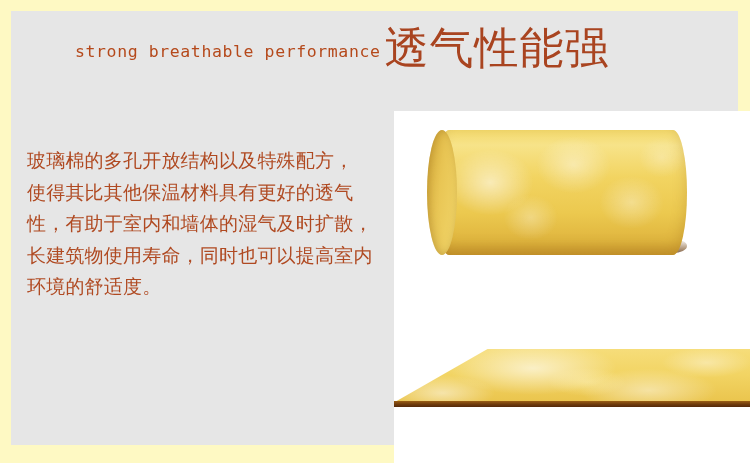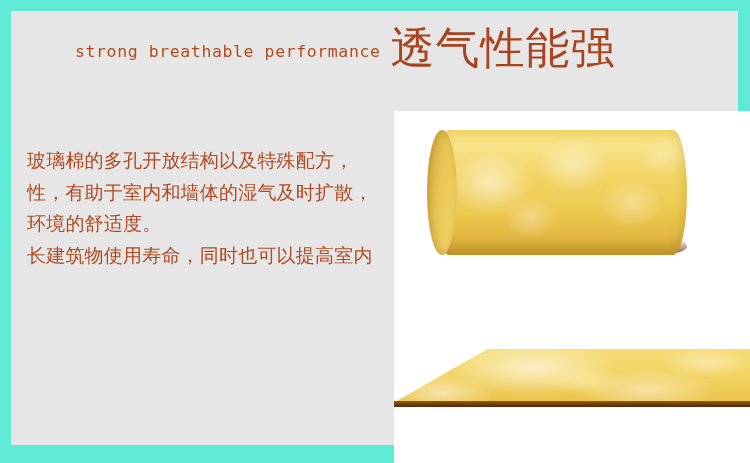--- a/index.html
+++ b/index.html
@@ -9,21 +9,21 @@
     background: #ffffff;
   }
   body {
     font-family: "Liberation Sans", "DejaVu Sans", sans-serif;
   }
 
   .banner {
     position: relative;
     width: 750px;
     height: 463px;
-    background: #5eead4;
+    background: #fef9c3;
     overflow: hidden;
   }
 
   
   .grey-panel {
     position: absolute;
     left: 11px;
     top: 11px;
     width: 727px;
     height: 434px;
@@ -55,21 +55,21 @@
   }
 
   .headline-cn {
     font-family: "DejaVu Sans", "Liberation Sans", sans-serif;
     font-size: 44px;
     line-height: 1;
     font-weight: 400;
     color: #a94420;
     letter-spacing: 1px;
     white-space: nowrap;
-    margin-left: 10px;
+    margin-left: 4px;
   }
 
   
   .copy-block {
     position: absolute;
     left: 27px;
     top: 145px;
     width: 350px;
   }
 
@@ -202,23 +202,24 @@
 
   <div class="grey-panel"></div>
 
   <div class="header">
     <span class="headline-en">strong breathable performance</span>
     <span class="headline-cn">透气性能强</span>
   </div>
 
   <div class="copy-block">
     <div class="copy-line">玻璃棉的多孔开放结构以及特殊配方，</div>
+    <div class="copy-line">使得其比其他保温材料具有更好的透气</div>
     <div class="copy-line">性，有助于室内和墙体的湿气及时扩散，</div>
+    <div class="copy-line">长建筑物使用寿命，同时也可以提高室内</div>
     <div class="copy-line">环境的舒适度。</div>
-    <div class="copy-line">长建筑物使用寿命，同时也可以提高室内</div>
   </div>
 
   <div class="photo">
     <div class="photo-stage">
       <div class="mat"></div>
       <div class="mat-surface"></div>
       <div class="mat-edge"></div>
       <div class="roll-shadow"></div>
       <div class="roll">
         <div class="roll-texture"></div>

